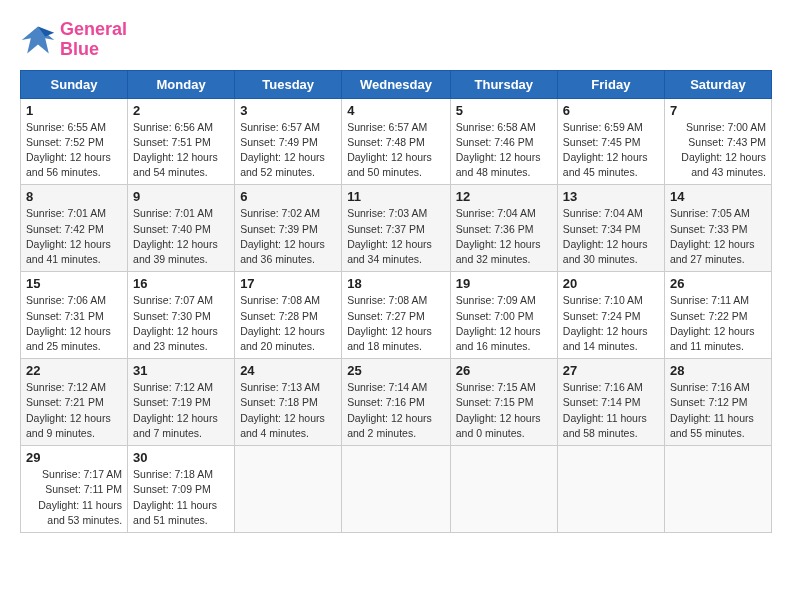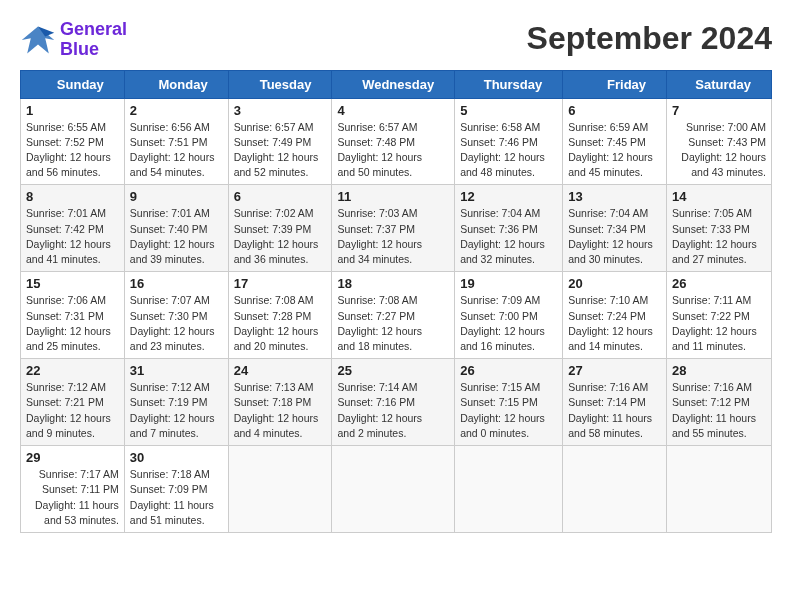--- a/index.html
+++ b/index.html
@@ -21,21 +21,21 @@
       align-items: center;
       gap: 4px;
     }
     .logo-text {
       font-size: 18px;
       font-weight: bold;
       color: #333;
       line-height: 1.1;
     }
     .logo-text span {
-      color: #6d28d9;
+      color: #ec4899;
     }
     .logo-bird {
       width: 36px;
       height: 36px;
     }
     .title-section {
       text-align: right;
     }
     .main-title {
       font-size: 32px;
@@ -47,22 +47,22 @@
       color: #555;
     }
     .calendar {
       width: 100%;
       border-collapse: collapse;
       font-size: 11px;
     }
     .calendar thead tr th {
       background-color: #2a6ebb;
       color: #fff;
-      padding: 6px 20px;
-      text-align: right;
+      padding: 6px 12px;
+      text-align: center;
       font-size: 13px;
       font-weight: bold;
       border: 1px solid #1a5aaa;
     }
     .calendar tbody tr td {
       border: 1px solid #ccc;
       vertical-align: top;
       padding: 4px 5px;
       min-height: 70px;
       background: #fff;
@@ -94,21 +94,20 @@
     <svg class="logo-bird" viewBox="0 0 40 40">
       <polygon points="20,5 38,20 28,18 32,35 20,25 8,35 12,18 2,20" fill="#2a6ebb" opacity="0.85"></polygon>
       <polygon points="20,5 38,12 28,16" fill="#1a5aaa"></polygon>
     </svg>
     <div class="logo-text">
       <div><span>General</span></div>
       <div><span>Blue</span></div>
     </div>
   </div>
   <div class="title-section">
-    <div class="main-title">September 2024</div>
   </div>
 </div>
 
 <table class="calendar">
   <thead>
     <tr>
         <th>Sunday</th>
         <th>Monday</th>
         <th>Tuesday</th>
         <th>Wednesday</th>

